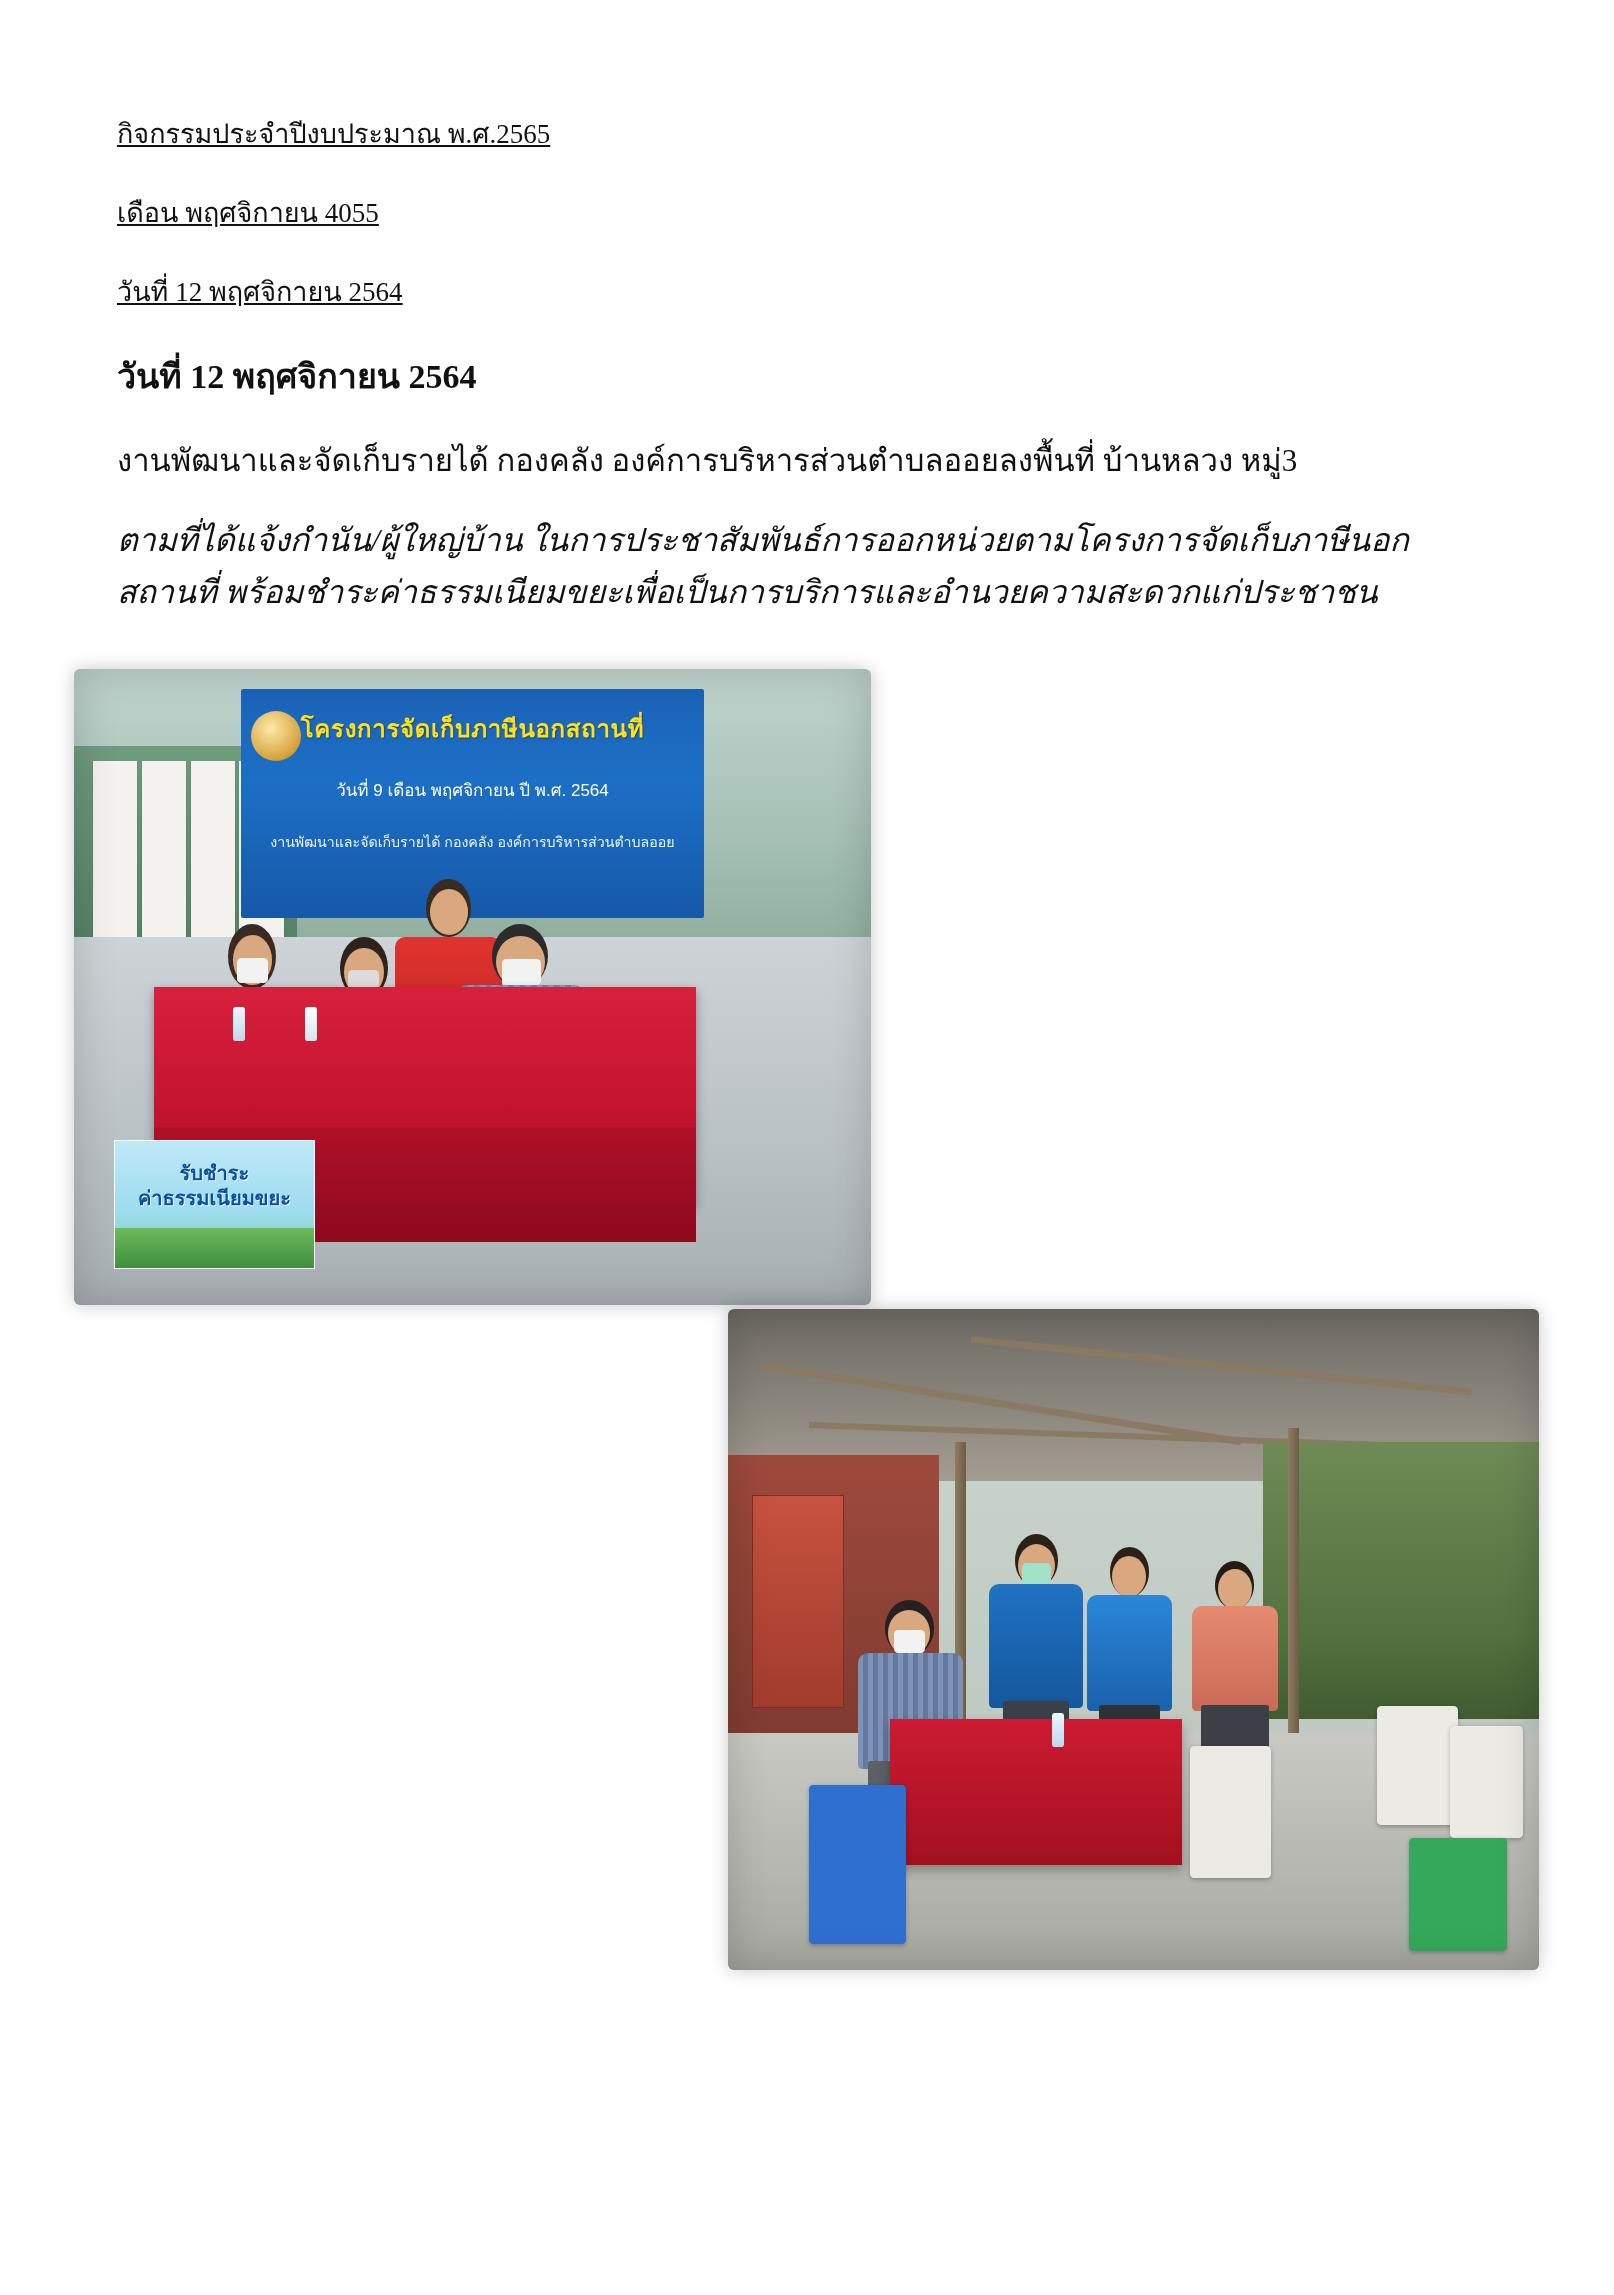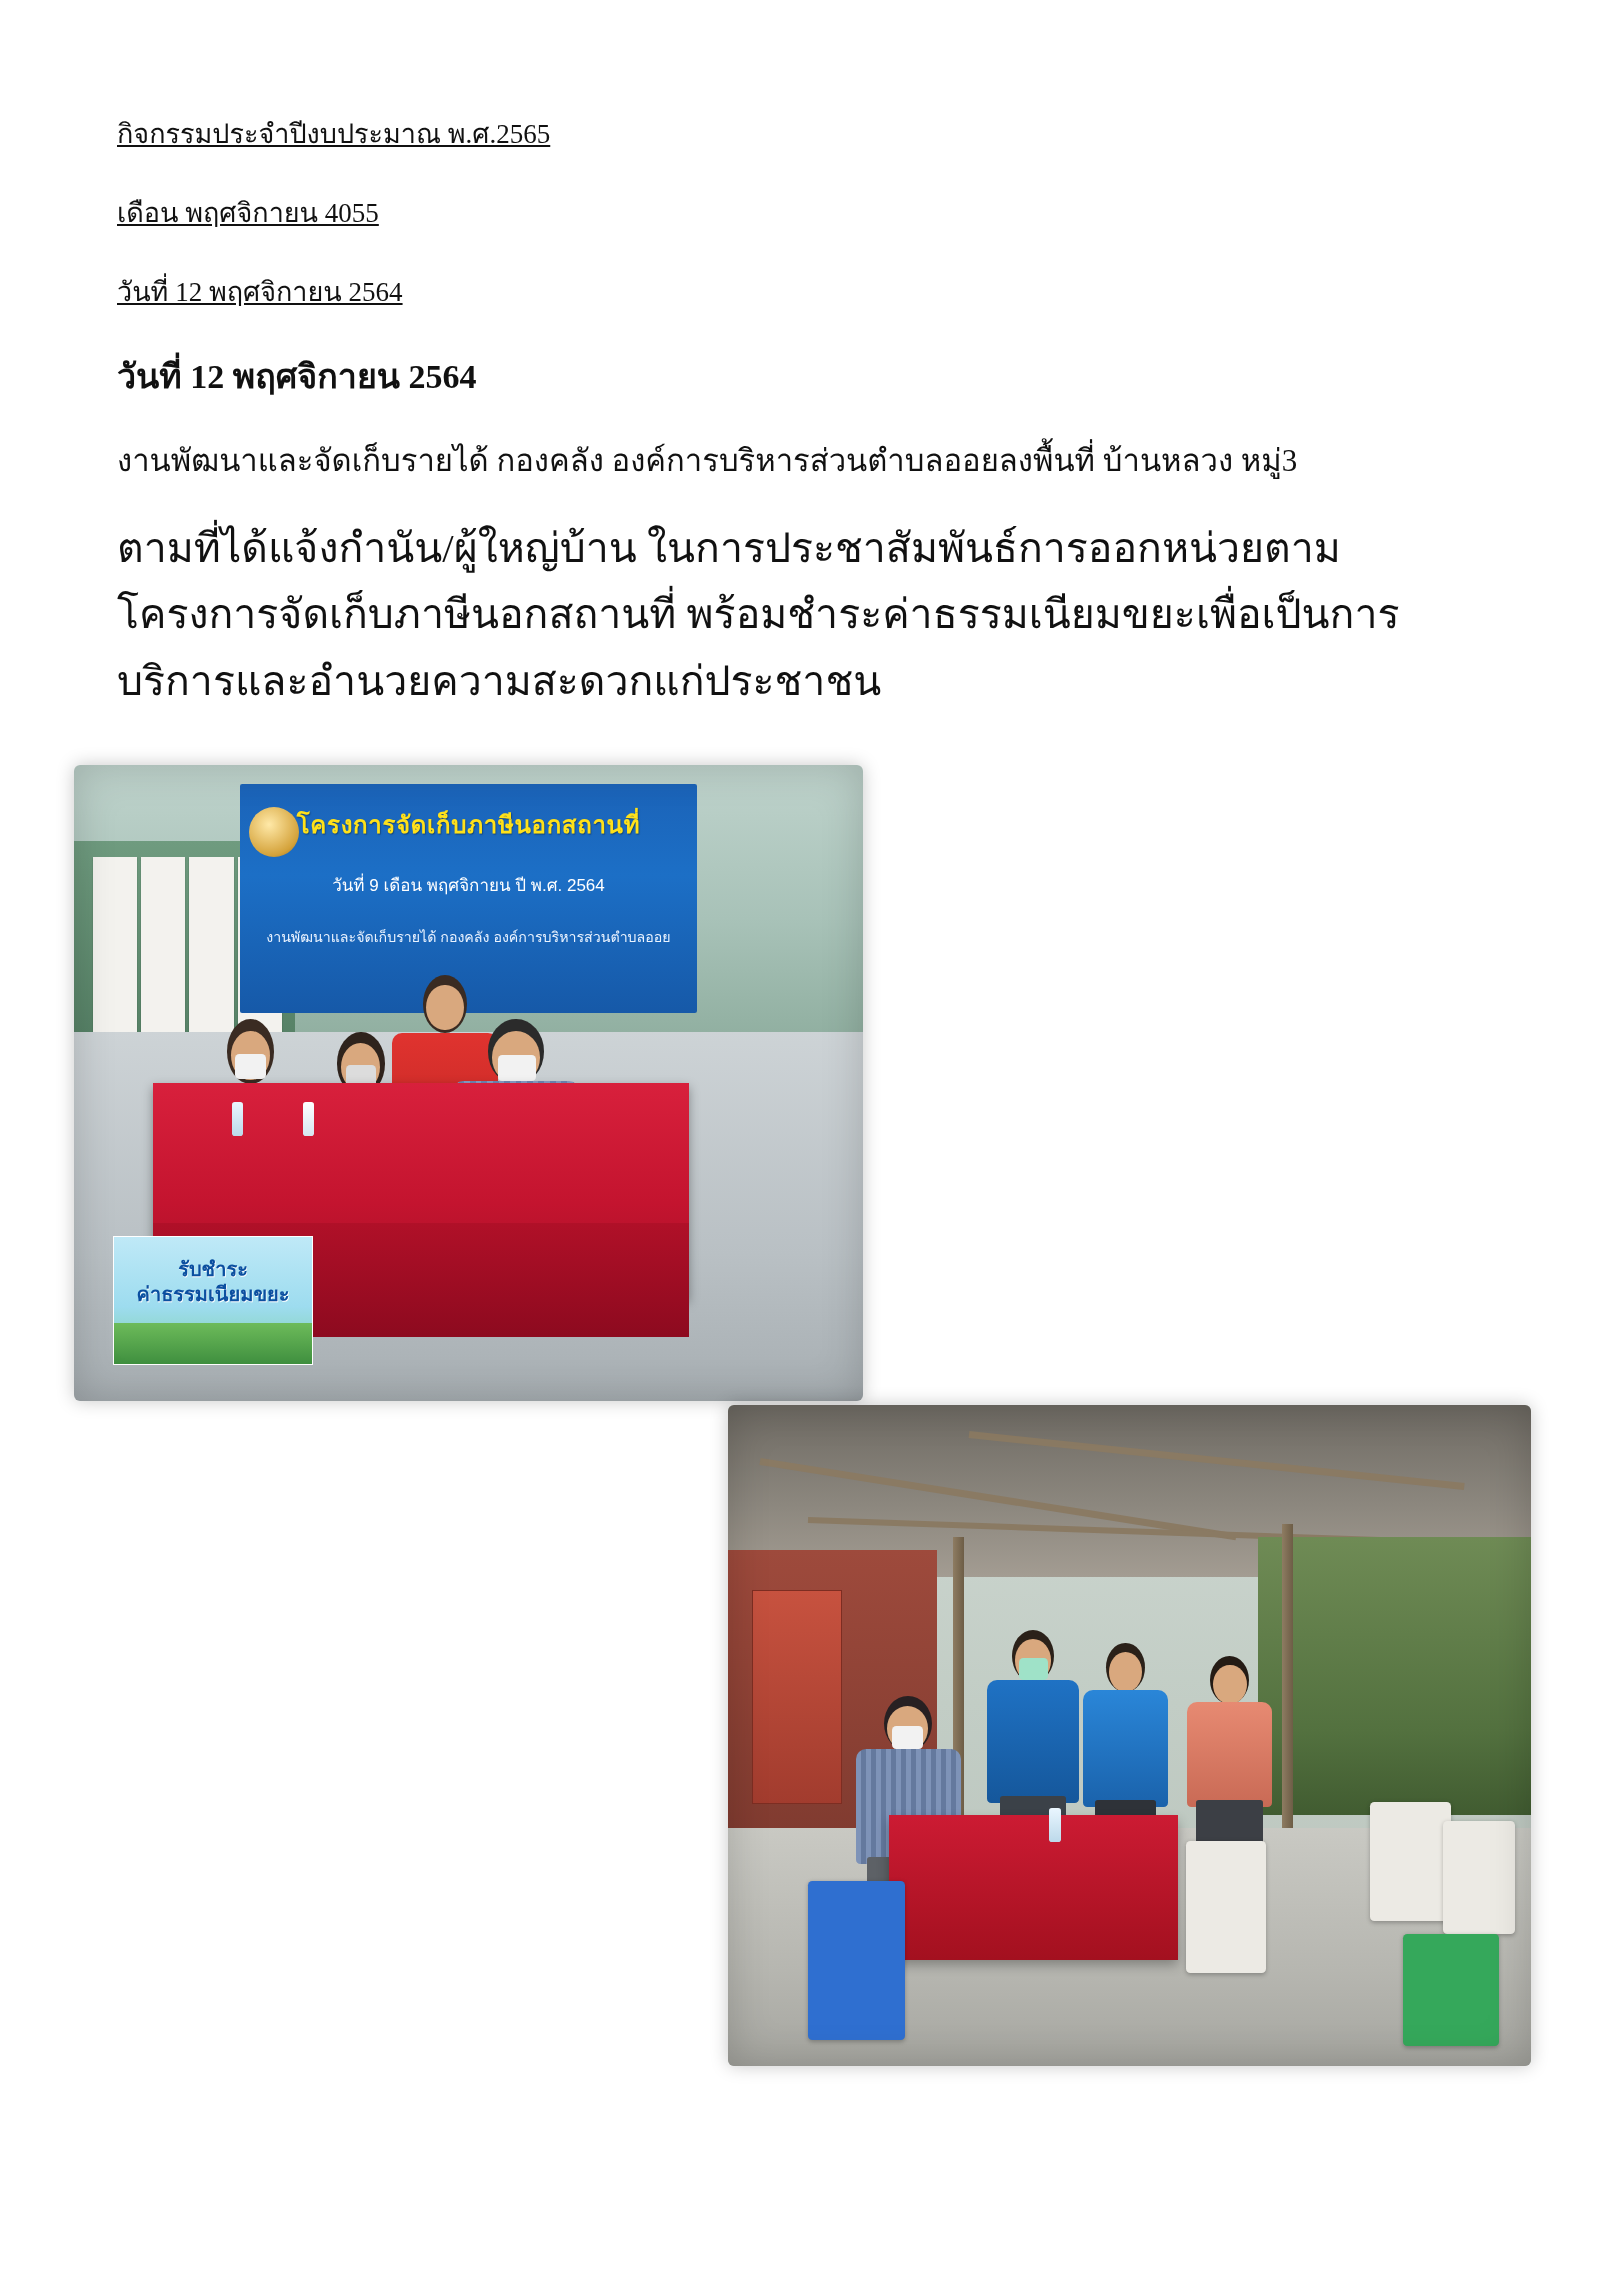--- a/index.html
+++ b/index.html
@@ -40,36 +40,38 @@
     font-size: 34px;
     font-weight: bold;
     padding-bottom: 33px;
   }
   .l-body {
     font-size: 31px;
     padding-bottom: 28.4px;
     line-height: 1.62;
   }
   .l-body-last {
-    font-size: 41px;
+    font-size: 32px;
     padding-bottom: 0;
     line-height: 1.62;
+    font-style: italic;
   }
 
   
   .images {
     position: relative;
     margin-top: 51px;
     height: 1315px;
   }
   .photo {
     position: absolute;
     overflow: hidden;
     border-radius: 6px;
     box-shadow: 0 0 18.5px rgba(0,0,0,0.22);
+    padding-left: 8px;
   }
   .photo-1 {
     left: -43px;
     top: 0;
     width: 789px;
     height: 636px;
   }
   .photo-2 {
     left: 611px;
     top: 640px;

